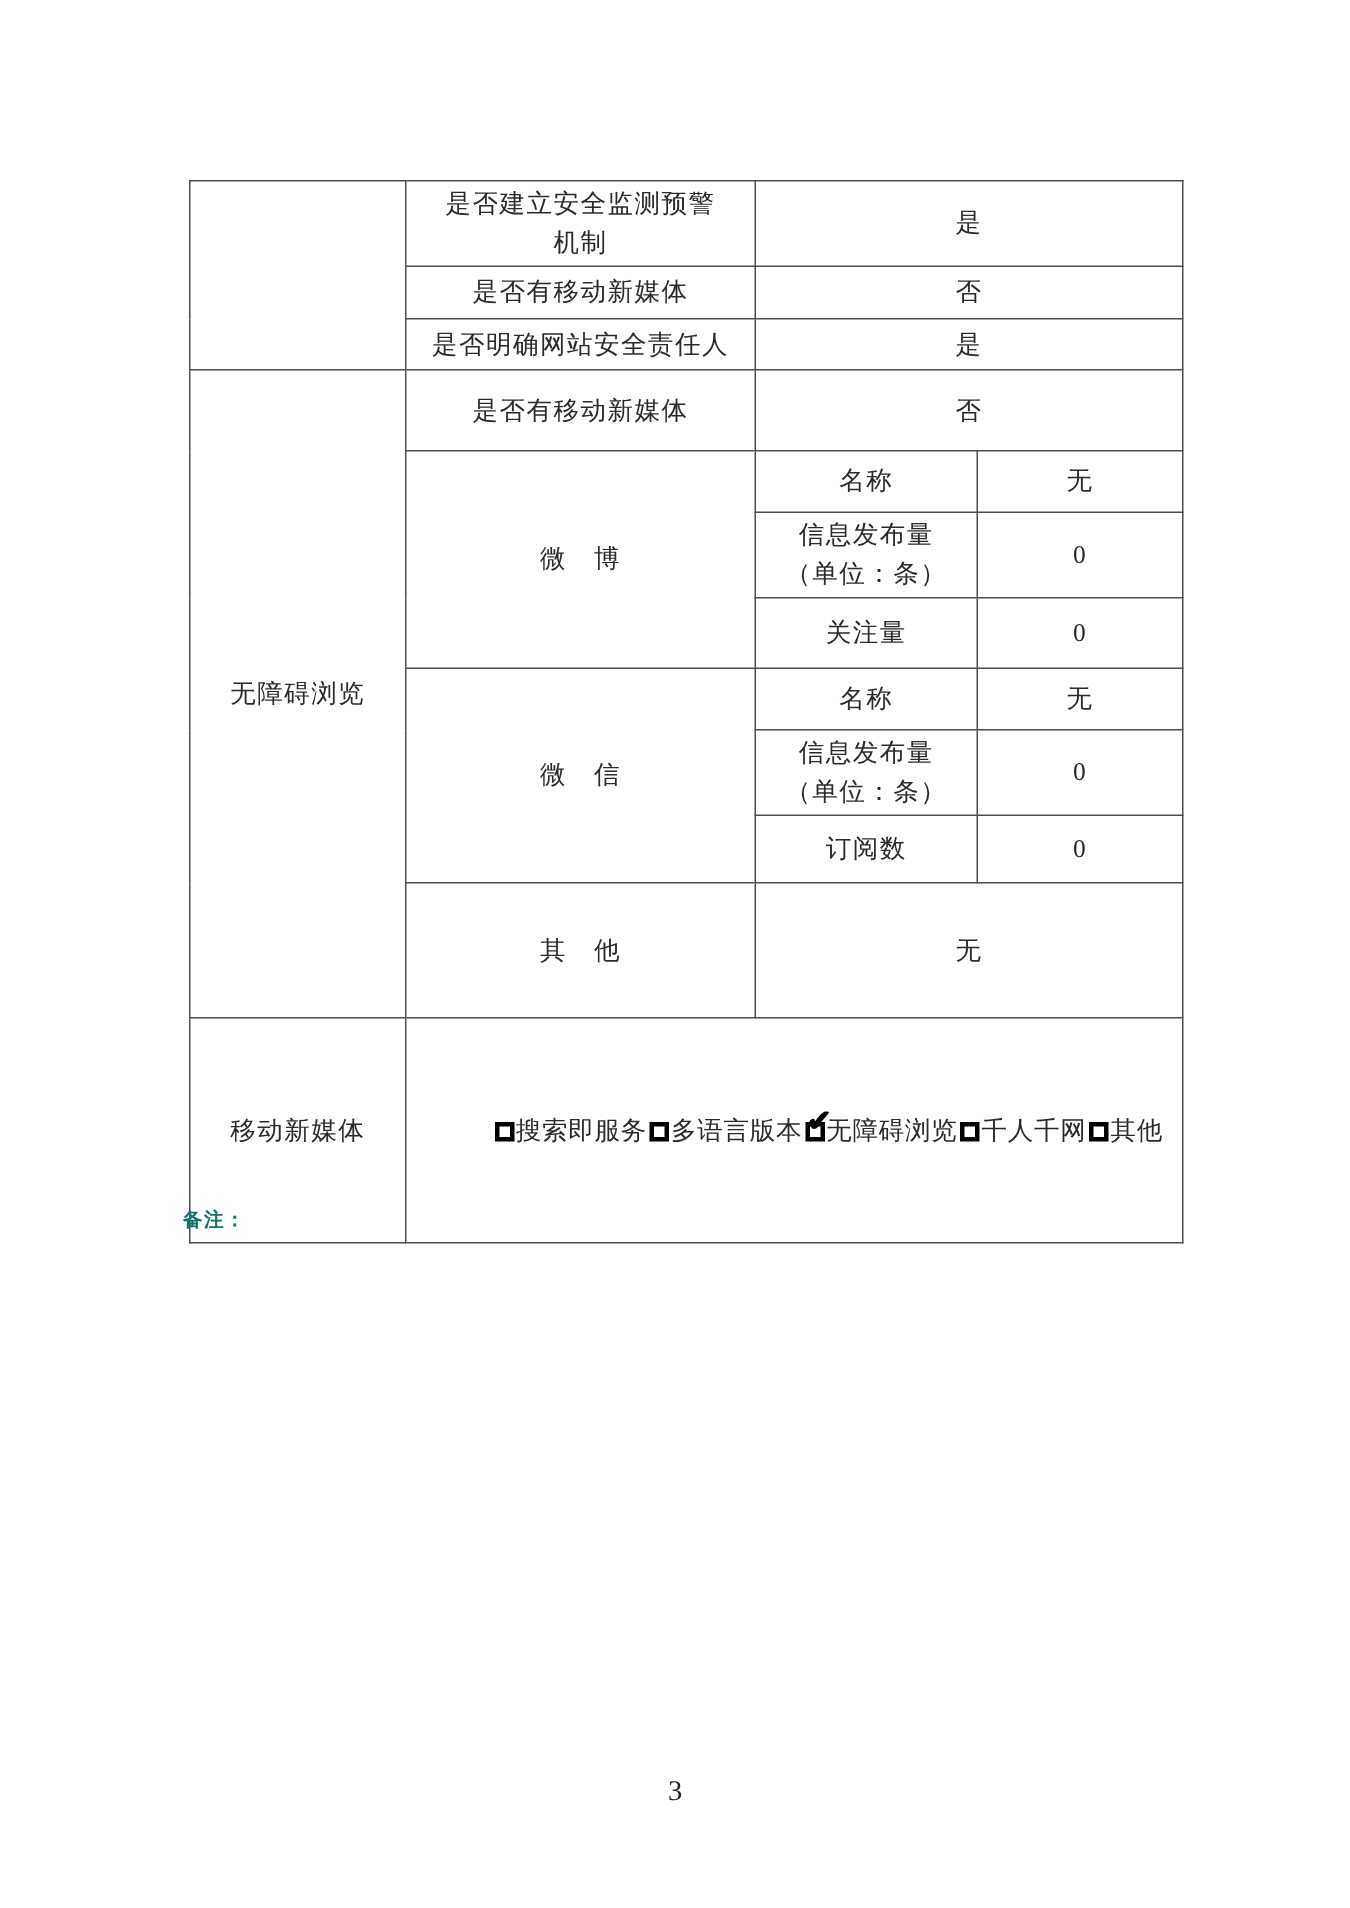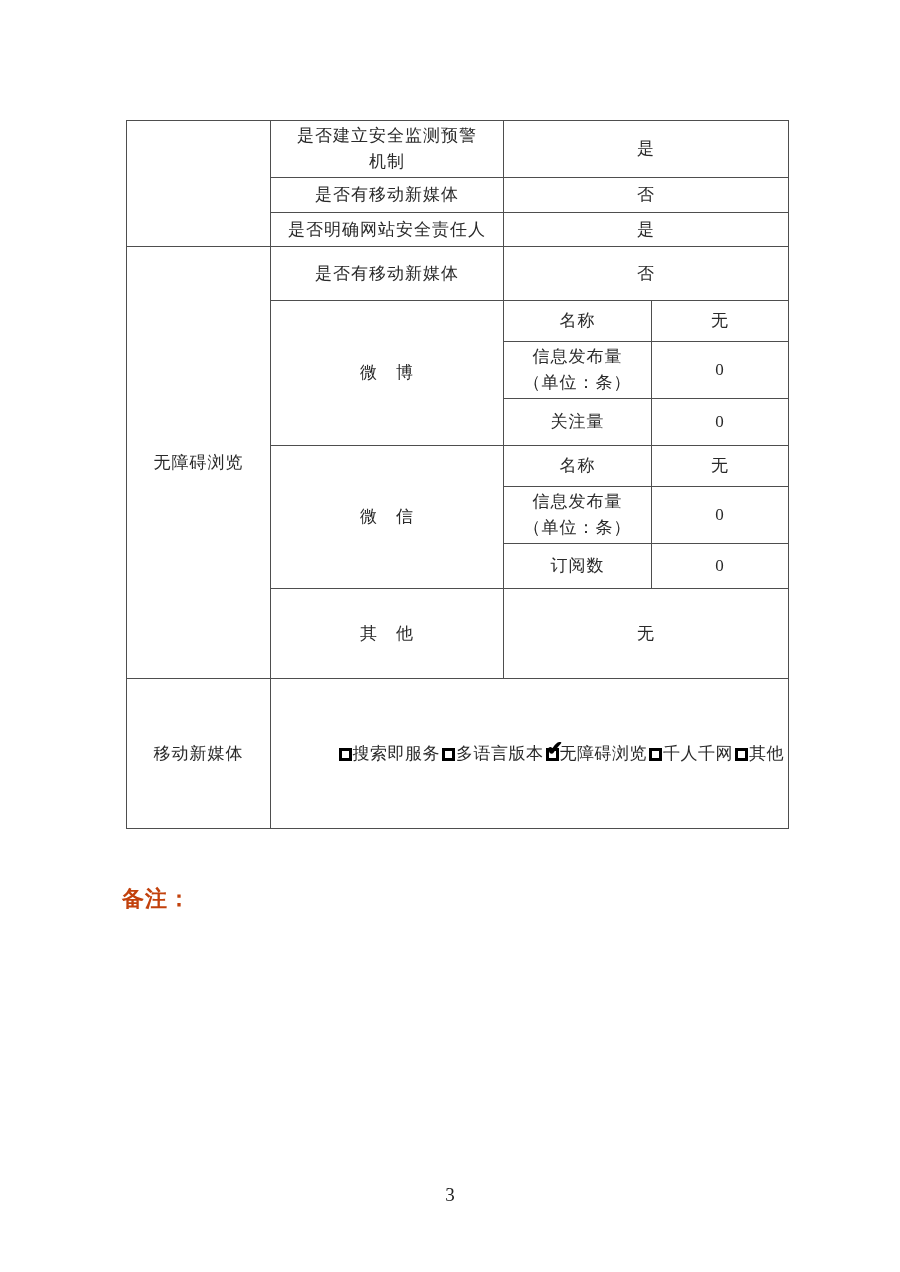--- a/index.html
+++ b/index.html
@@ -14,37 +14,37 @@
     border-collapse: collapse; table-layout: fixed; width: 662px;
   }
   .report-table td {
     border: 1px solid #4e4e4e;
     text-align: center; vertical-align: middle;
     font-size: 17px; letter-spacing: 1px; line-height: 26px;
     white-space: pre-line; padding: 2px 4px;
     color: #2a2a2a;
   }
   td.innovation-cell {
-    text-align: right; padding-left: 48px; white-space: nowrap;
+    text-align: center; padding-left: 48px; white-space: nowrap;
     letter-spacing: 0.5px;
   }
   .opt { display: inline; }
   .cb {
     display: inline-block; width: 13px; height: 13px;
     border: 3px solid #000; vertical-align: -2px; margin: 0 1px 0 2px;
     position: relative; background: #fff;
   }
   .cb.checked::after {
     content: "✔"; position: absolute; left: -2px; top: -16px;
     font-size: 20px; font-weight: bold; color: #000; letter-spacing: 0;
   }
   .remark {
-    position: absolute; left: 122px; top: 884px;
+    position: absolute; left: 122px; top: 804px;
     font-family: "Liberation Sans", "DejaVu Sans", sans-serif;
-    font-weight: 700; font-size: 22px; letter-spacing: 1px; color: #c2410c;
+    font-weight: 700; font-size: 13px; letter-spacing: 1px; color: #0f766e;
   }
   .pageno {
     position: absolute; left: 0; right: 0; top: 1184px;
     text-align: center; font-size: 19px; color: #222;
   }
 </style>
 </head>
 <body>
 
 <table class="report-table">

